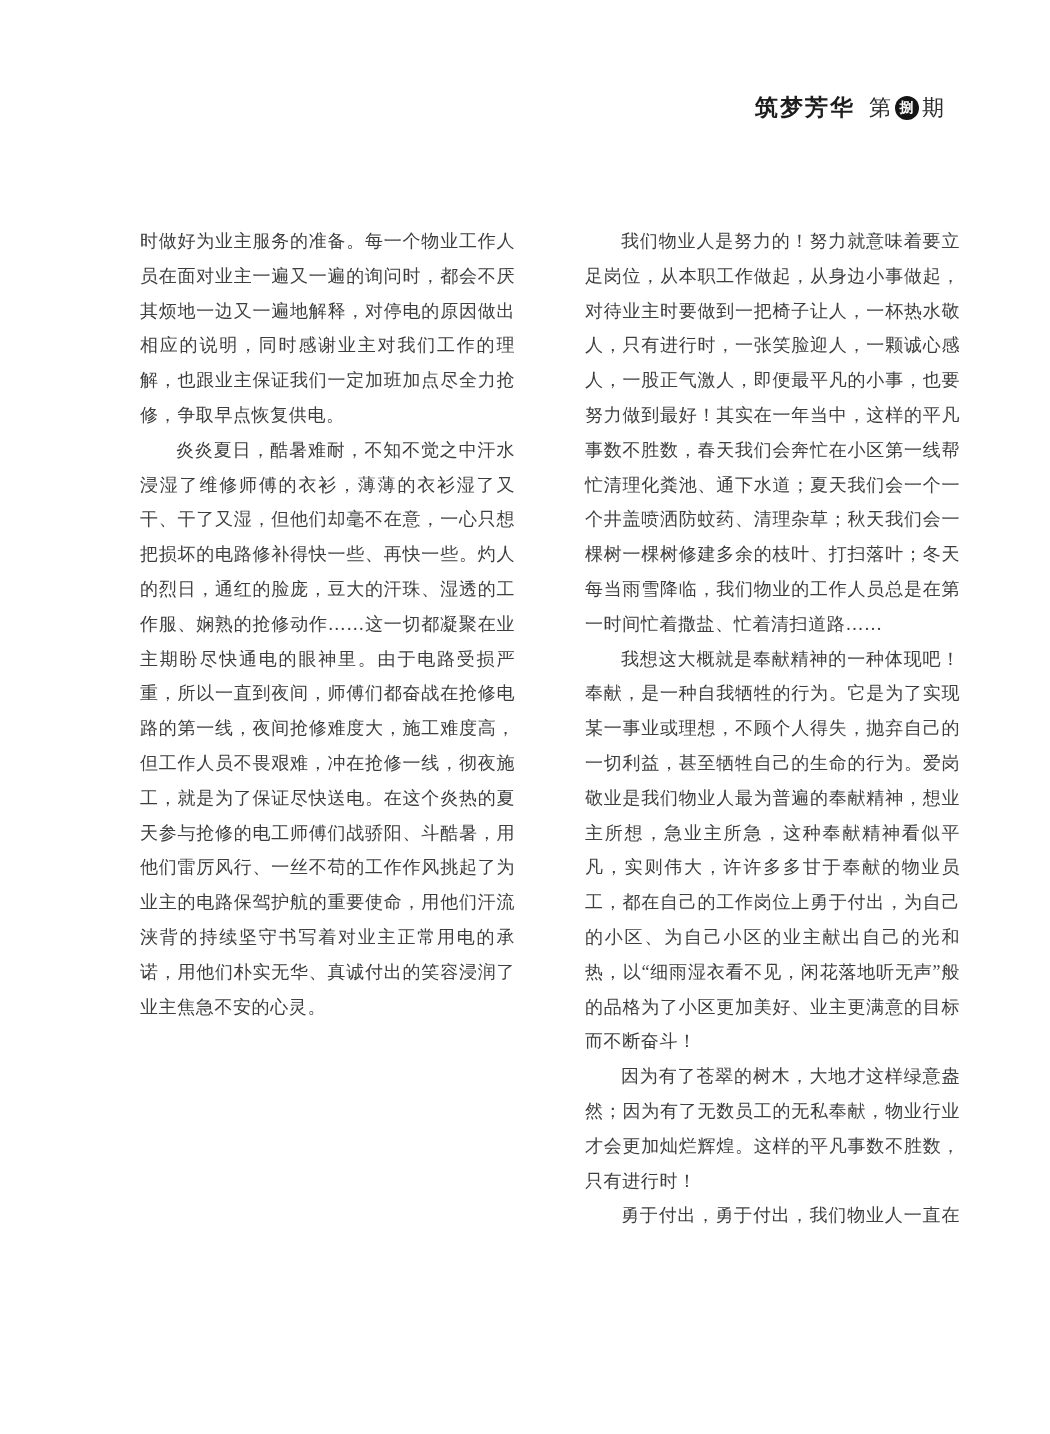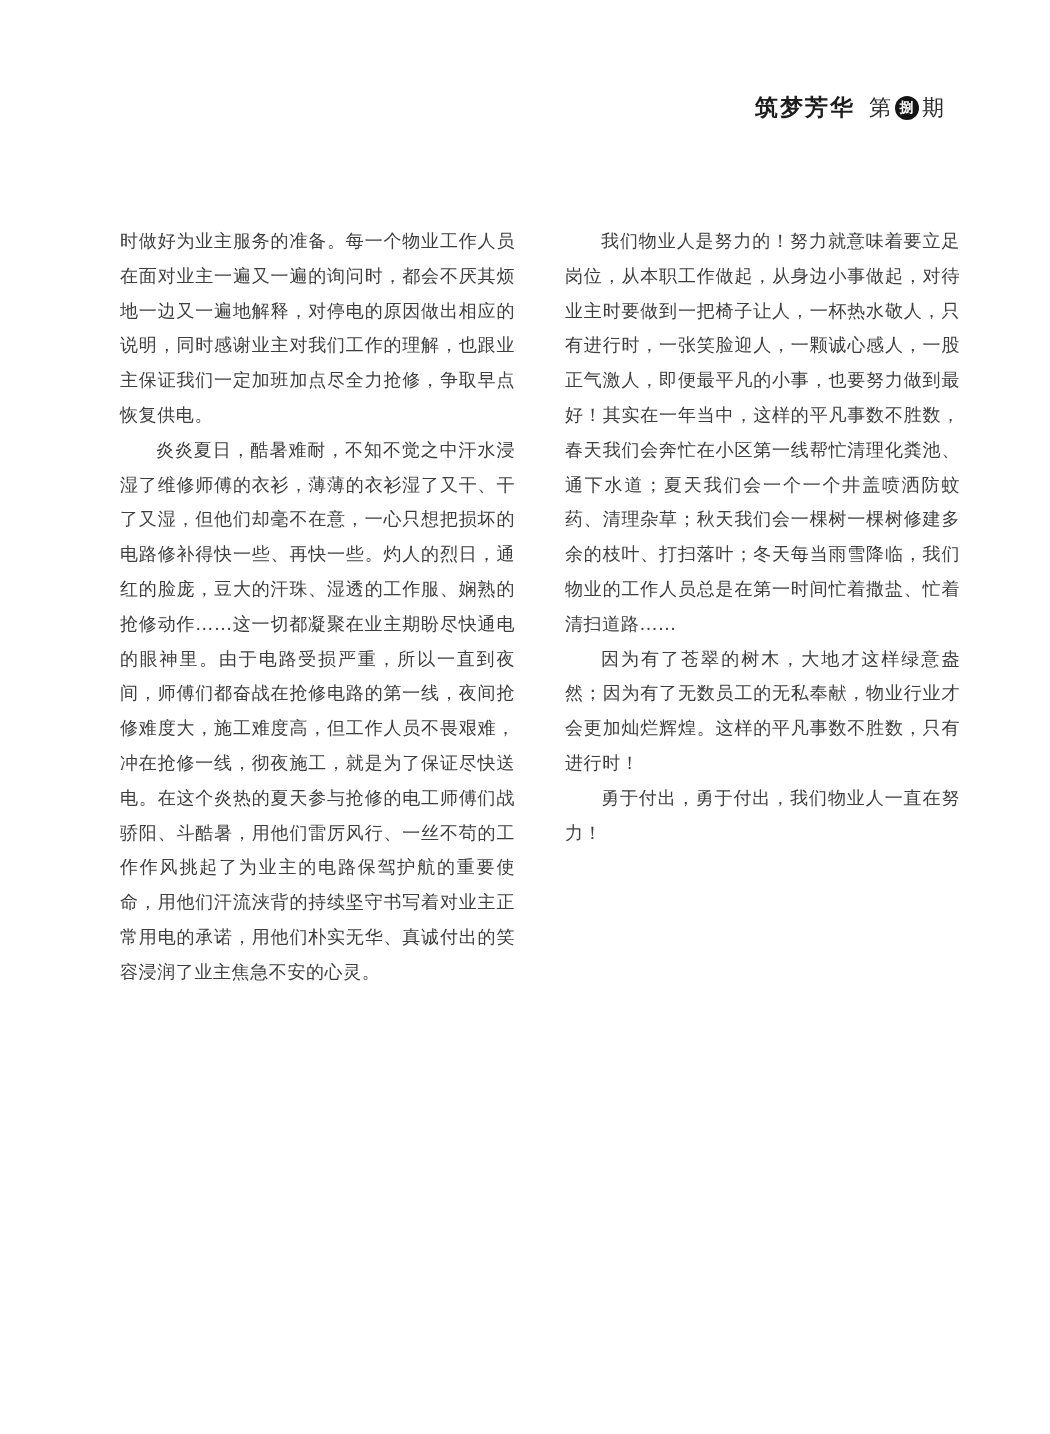--- a/index.html
+++ b/index.html
@@ -31,21 +31,21 @@
     width:24px;height:24px;border-radius:50%;
     background:#151515;color:#ffffff;
     font-size:14px;font-weight:700;
     margin:0 3px;
   }
   
   .columns{
     position:absolute;left:120px;top:224px;
     width:840px;display:flex;gap:50px;
   }
-  .col{width:395px;}
+  .col{width:395px;margin-left:20px;}
   .col p{
     margin:0;
     font-size:18px;
     line-height:34.8px;
     letter-spacing:0.6px;
     color:#3e3e3e;
     text-align:justify;
     text-indent:2em;
   }
   .col p.no-indent{text-indent:0;}
@@ -80,20 +80,21 @@
     </span>
   </div>
 
   <div class="columns">
     <div class="col">
       <p class="no-indent">时做好为业主服务的准备。每一个物业工作人员在面对业主一遍又一遍的询问时，都会不厌其烦地一边又一遍地解释，对停电的原因做出相应的说明，同时感谢业主对我们工作的理解，也跟业主保证我们一定加班加点尽全力抢修，争取早点恢复供电。</p>
       <p>炎炎夏日，酷暑难耐，不知不觉之中汗水浸湿了维修师傅的衣衫，薄薄的衣衫湿了又干、干了又湿，但他们却毫不在意，一心只想把损坏的电路修补得快一些、再快一些。灼人的烈日，通红的脸庞，豆大的汗珠、湿透的工作服、娴熟的抢修动作……这一切都凝聚在业主期盼尽快通电的眼神里。由于电路受损严重，所以一直到夜间，师傅们都奋战在抢修电路的第一线，夜间抢修难度大，施工难度高，但工作人员不畏艰难，冲在抢修一线，彻夜施工，就是为了保证尽快送电。在这个炎热的夏天参与抢修的电工师傅们战骄阳、斗酷暑，用他们雷厉风行、一丝不苟的工作作风挑起了为业主的电路保驾护航的重要使命，用他们汗流浃背的持续坚守书写着对业主正常用电的承诺，用他们朴实无华、真诚付出的笑容浸润了业主焦急不安的心灵。</p>
     </div>
     <div class="col">
       <p>我们物业人是努力的！努力就意味着要立足岗位，从本职工作做起，从身边小事做起，对待业主时要做到一把椅子让人，一杯热水敬人，只有进行时，一张笑脸迎人，一颗诚心感人，一股正气激人，即便最平凡的小事，也要努力做到最好！其实在一年当中，这样的平凡事数不胜数，春天我们会奔忙在小区第一线帮忙清理化粪池、通下水道；夏天我们会一个一个井盖喷洒防蚊药、清理杂草；秋天我们会一棵树一棵树修建多余的枝叶、打扫落叶；冬天每当雨雪降临，我们物业的工作人员总是在第一时间忙着撒盐、忙着清扫道路……</p>
+      <p>我想这大概就是奉献精神的一种体现吧！奉献，是一种自我牺牲的行为。它是为了实现某一事业或理想，不顾个人得失，抛弃自己的一切利益，甚至牺牲自己的生命的行为。爱岗敬业是我们物业人最为普遍的奉献精神，想业主所想，急业主所急，这种奉献精神看似平凡，实则伟大，许许多多甘于奉献的物业员工，都在自己的工作岗位上勇于付出，为自己的小区、为自己小区的业主献出自己的光和热，以“细雨湿衣看不见，闲花落地听无声”般的品格为了小区更加美好、业主更满意的目标而不断奋斗！</p>
       <p>因为有了苍翠的树木，大地才这样绿意盎然；因为有了无数员工的无私奉献，物业行业才会更加灿烂辉煌。这样的平凡事数不胜数，只有进行时！</p>
       <p>勇于付出，勇于付出，我们物业人一直在努力！</p>
     </div>
   </div>
 
   <svg class="sketch" viewBox="0 0 1050 140" xmlns="http://www.w3.org/2000/svg">
     <g stroke="#dcdcdc" stroke-width="1" fill="none" stroke-linecap="round">
 
       <path d="M0,42 Q90,20 180,26 Q260,30 330,14 Q420,2 500,16 Q560,24 640,12 Q720,4 800,22 Q880,38 960,30 Q1010,26 1050,34"></path>
       <path d="M0,62 Q120,34 240,44 Q340,52 430,36 Q520,22 610,38 Q700,52 790,48 Q880,44 950,62 Q1000,72 1050,64"></path>

